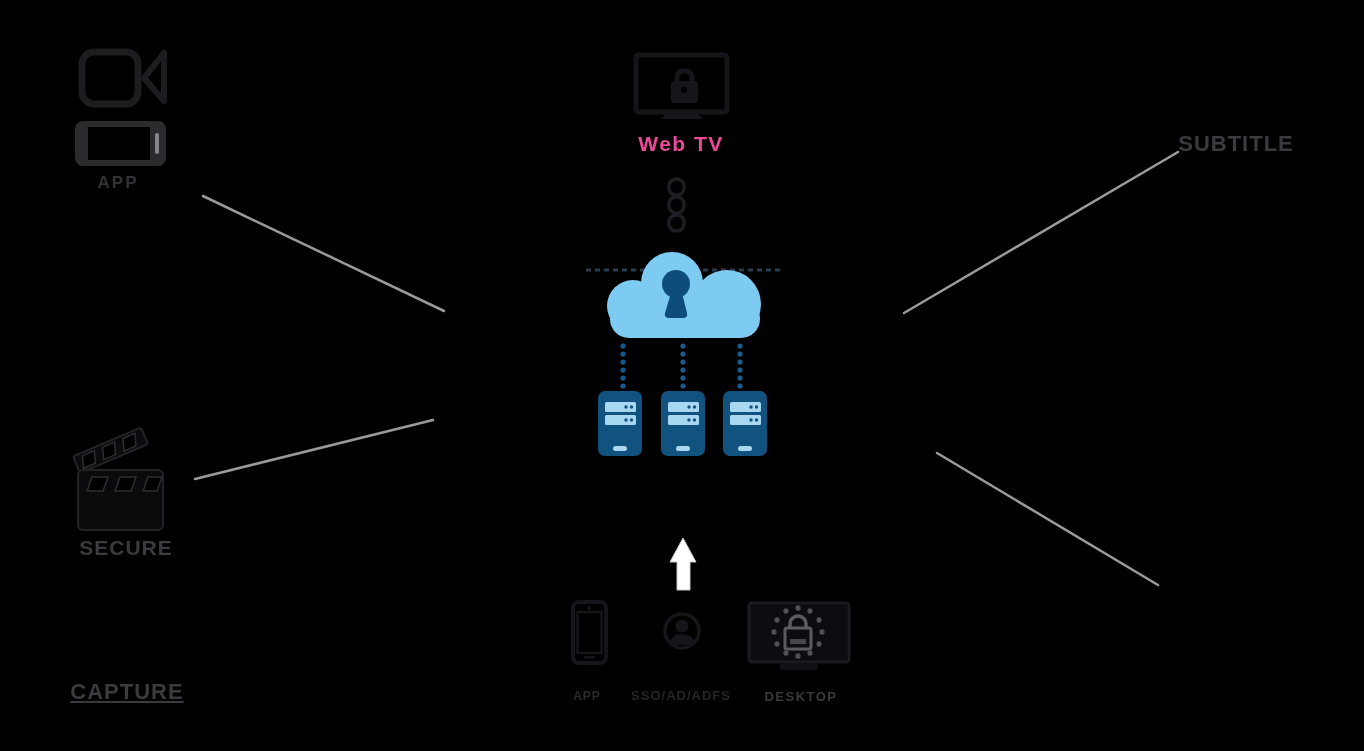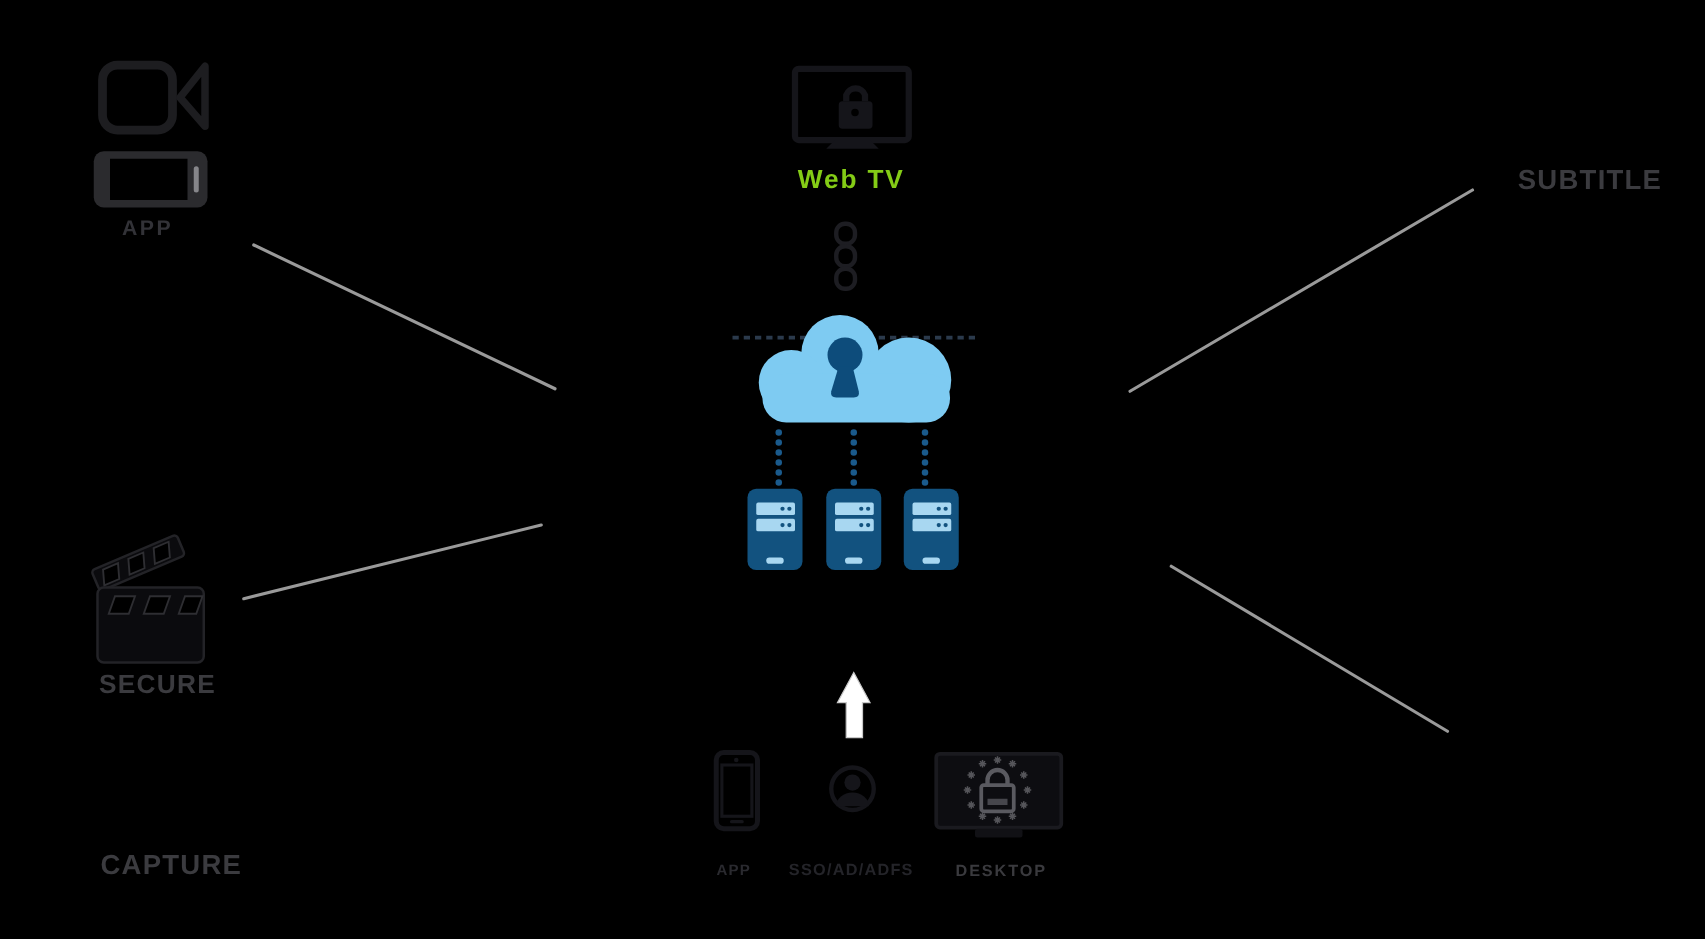--- a/index.html
+++ b/index.html
@@ -8,21 +8,21 @@
     font-family:"Liberation Sans", sans-serif;
   }
   .stage svg{position:absolute;left:0;top:0;}
   .label{
     position:absolute;text-align:center;font-weight:bold;line-height:1.2;
     letter-spacing:1px;color:#3b3b3f;user-select:none;
   }
   .lbl-corner{font-size:22px;}
   .lbl-editor{font-size:21px;}
   .lbl-app-top{font-size:17px;color:#323237;letter-spacing:2px;}
-  .lbl-webtv{font-size:21px;color:#84cc16;letter-spacing:1.5px;}
+  .lbl-webtv{font-size:21px;color:#ec4899;letter-spacing:1.5px;}
   .lbl-title{font-size:25px;color:#3b3b3f;letter-spacing:0.5px;}
   .lbl-bottom{font-size:13px;color:#2a2a2f;letter-spacing:1px;}
   .lbl-sso{color:#242429;}
 </style>
 </head>
 <body>
 
 <div class="stage">
 
   <svg width="1364" height="751" viewBox="0 0 1364 751">
@@ -200,26 +200,26 @@
         <rect x="785" y="628" width="26" height="21" rx="2" fill="none" stroke="#5a5a60" stroke-width="3"></rect>
         <rect x="790" y="639" width="16" height="5" fill="#5a5a60" opacity="0.75"></rect>
       </g>
     </g>
   </svg>
 
   <div class="label lbl-app-top" style="left:48px;top:173px;width:140px;">APP</div>
 
   <div class="label lbl-webtv" style="left:601px;top:131px;width:160px;">Web TV</div>
 
-  <div class="label lbl-corner" style="left:1192px;top:131px;width:160px;">SUBTITLE</div>
+  <div class="label lbl-corner" style="left:1156px;top:131px;width:160px;">SUBTITLE</div>
 
   <div class="label lbl-editor" style="left:46px;top:535px;width:160px;">SECURE</div>
 
 
-  <div class="label lbl-corner" style="left:57px;top:679px;width:160px;">CAPTURE</div>
+  <div class="label lbl-corner" style="left:47px;top:679px;width:160px;text-decoration:underline;">CAPTURE</div>
 
   <div class="label lbl-bottom" style="left:527px;top:689px;width:120px;font-size:12px;">APP</div>
 
   <div class="label lbl-bottom lbl-sso" style="left:610px;top:688px;width:142px;">SSO/AD/ADFS</div>
 
   <div class="label lbl-bottom" style="left:731px;top:689px;width:140px;color:#3a3a3e;letter-spacing:1.5px;text-align:center;">DESKTOP</div>
 
 
 </div>
 

